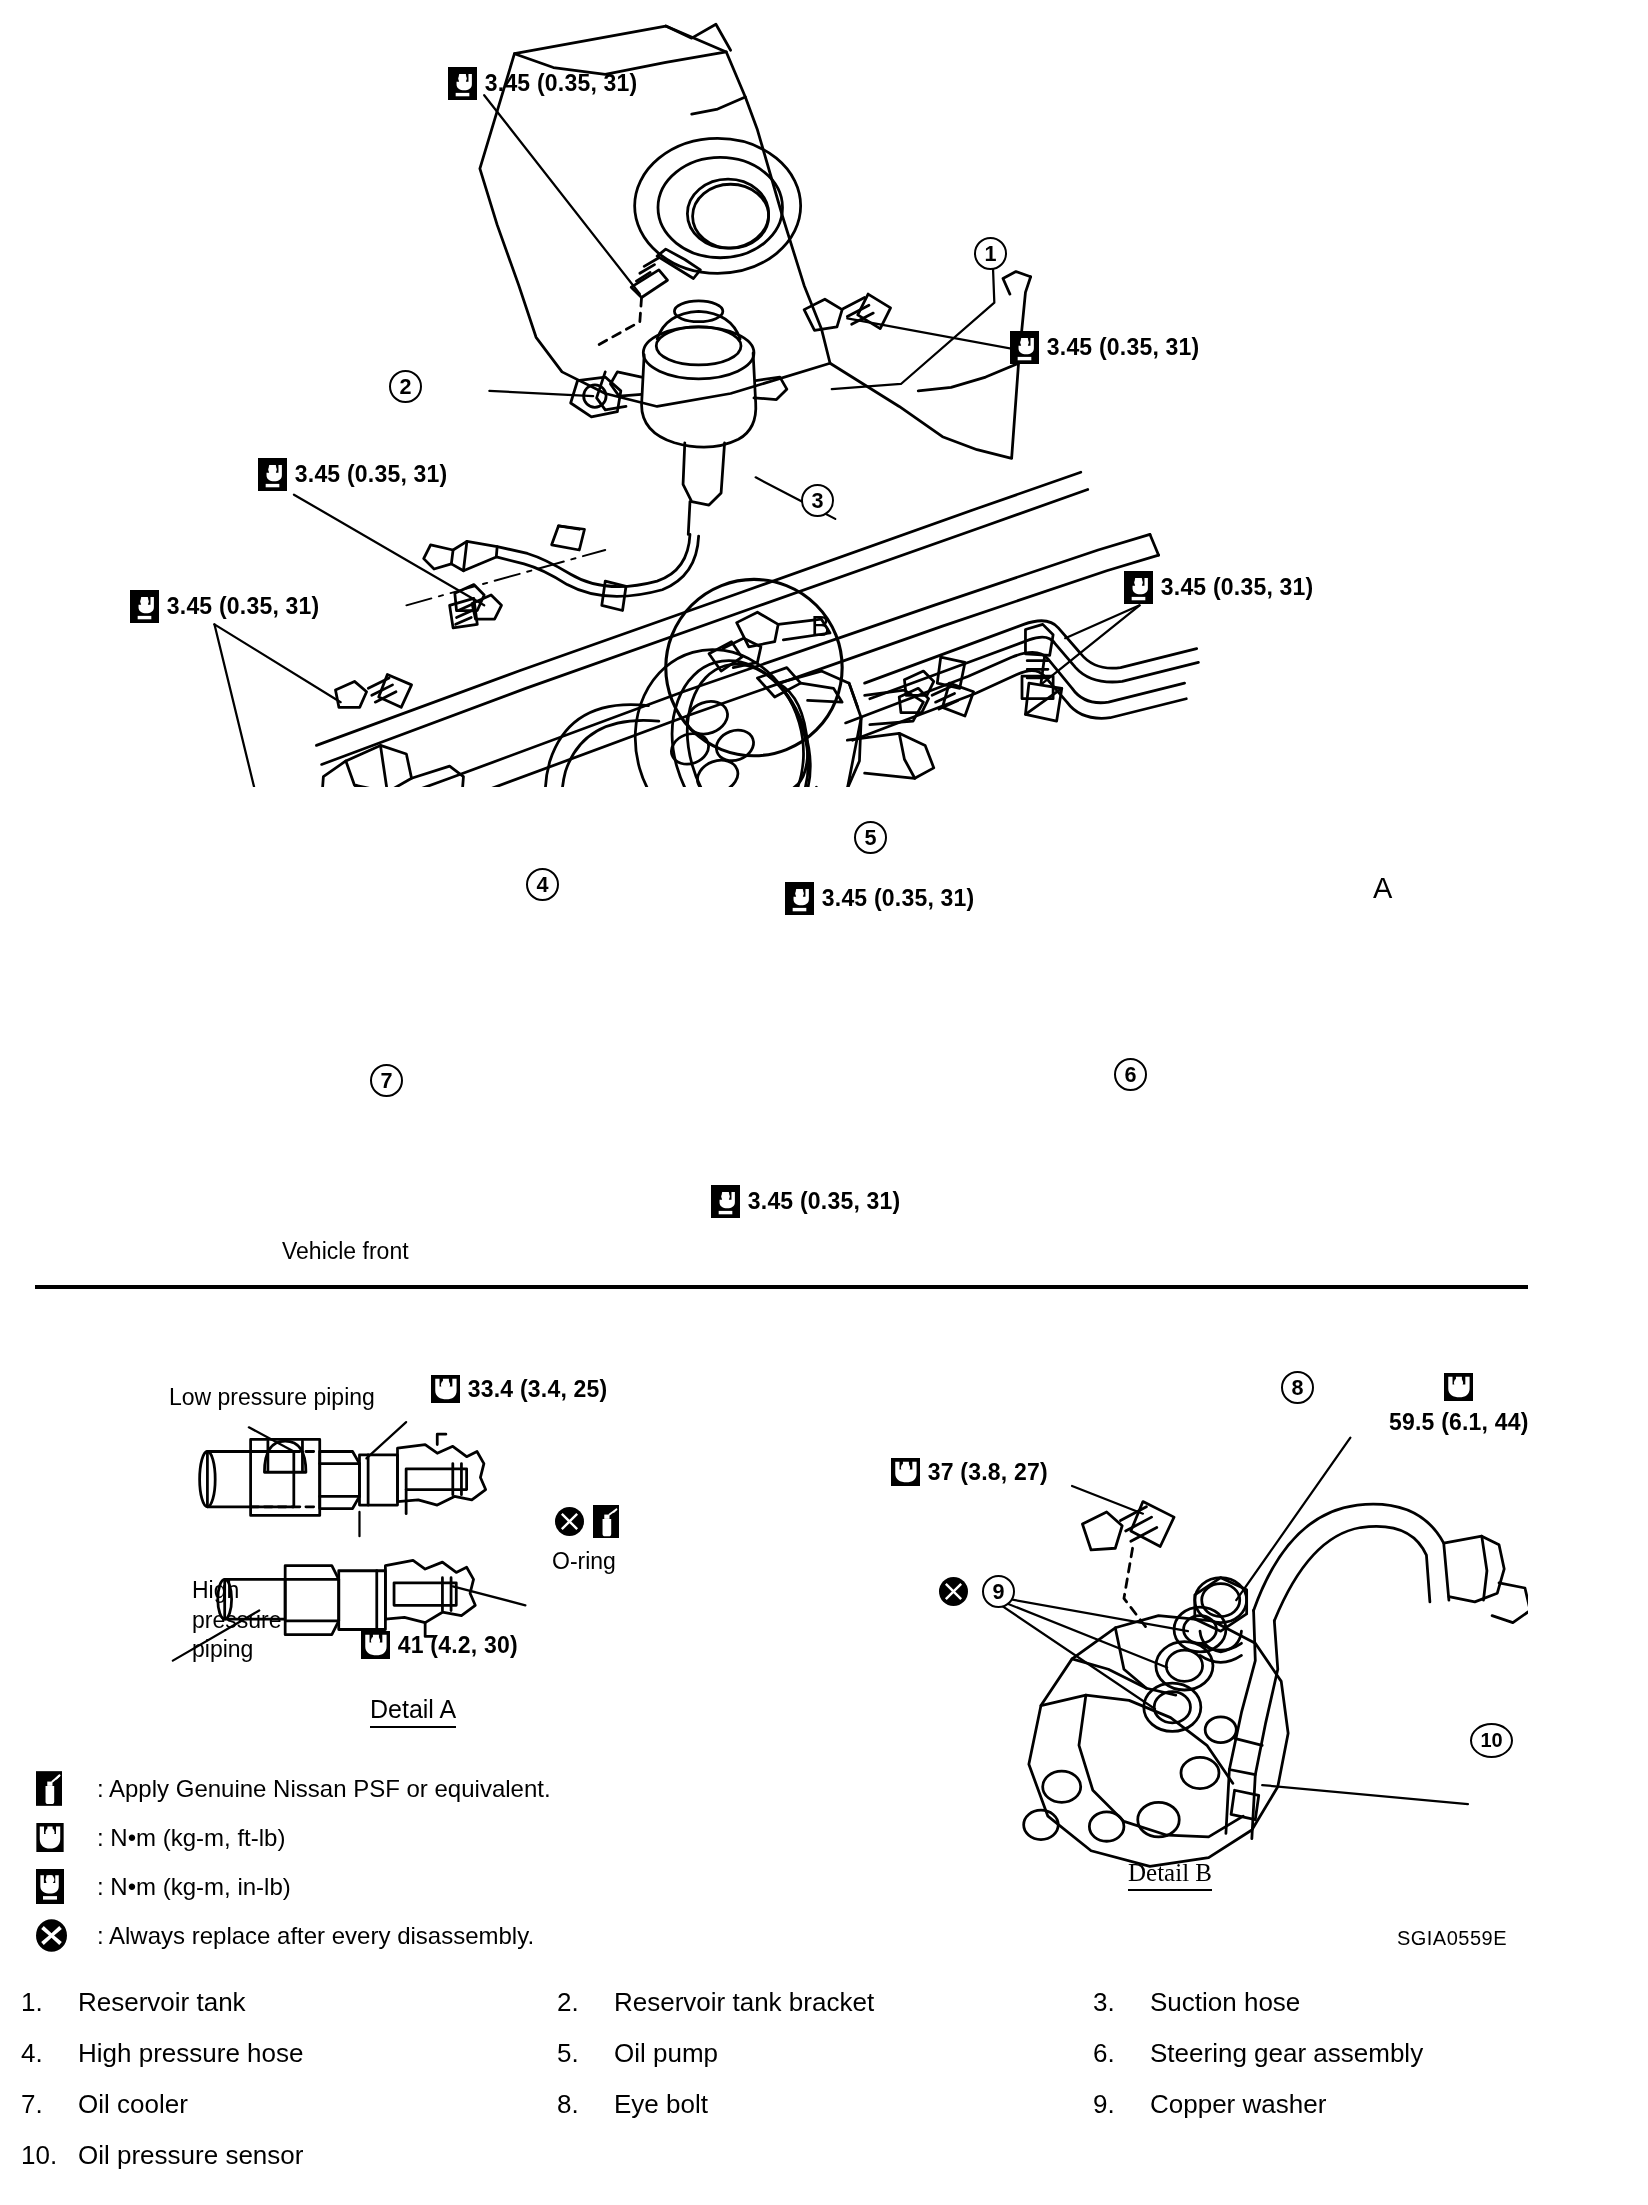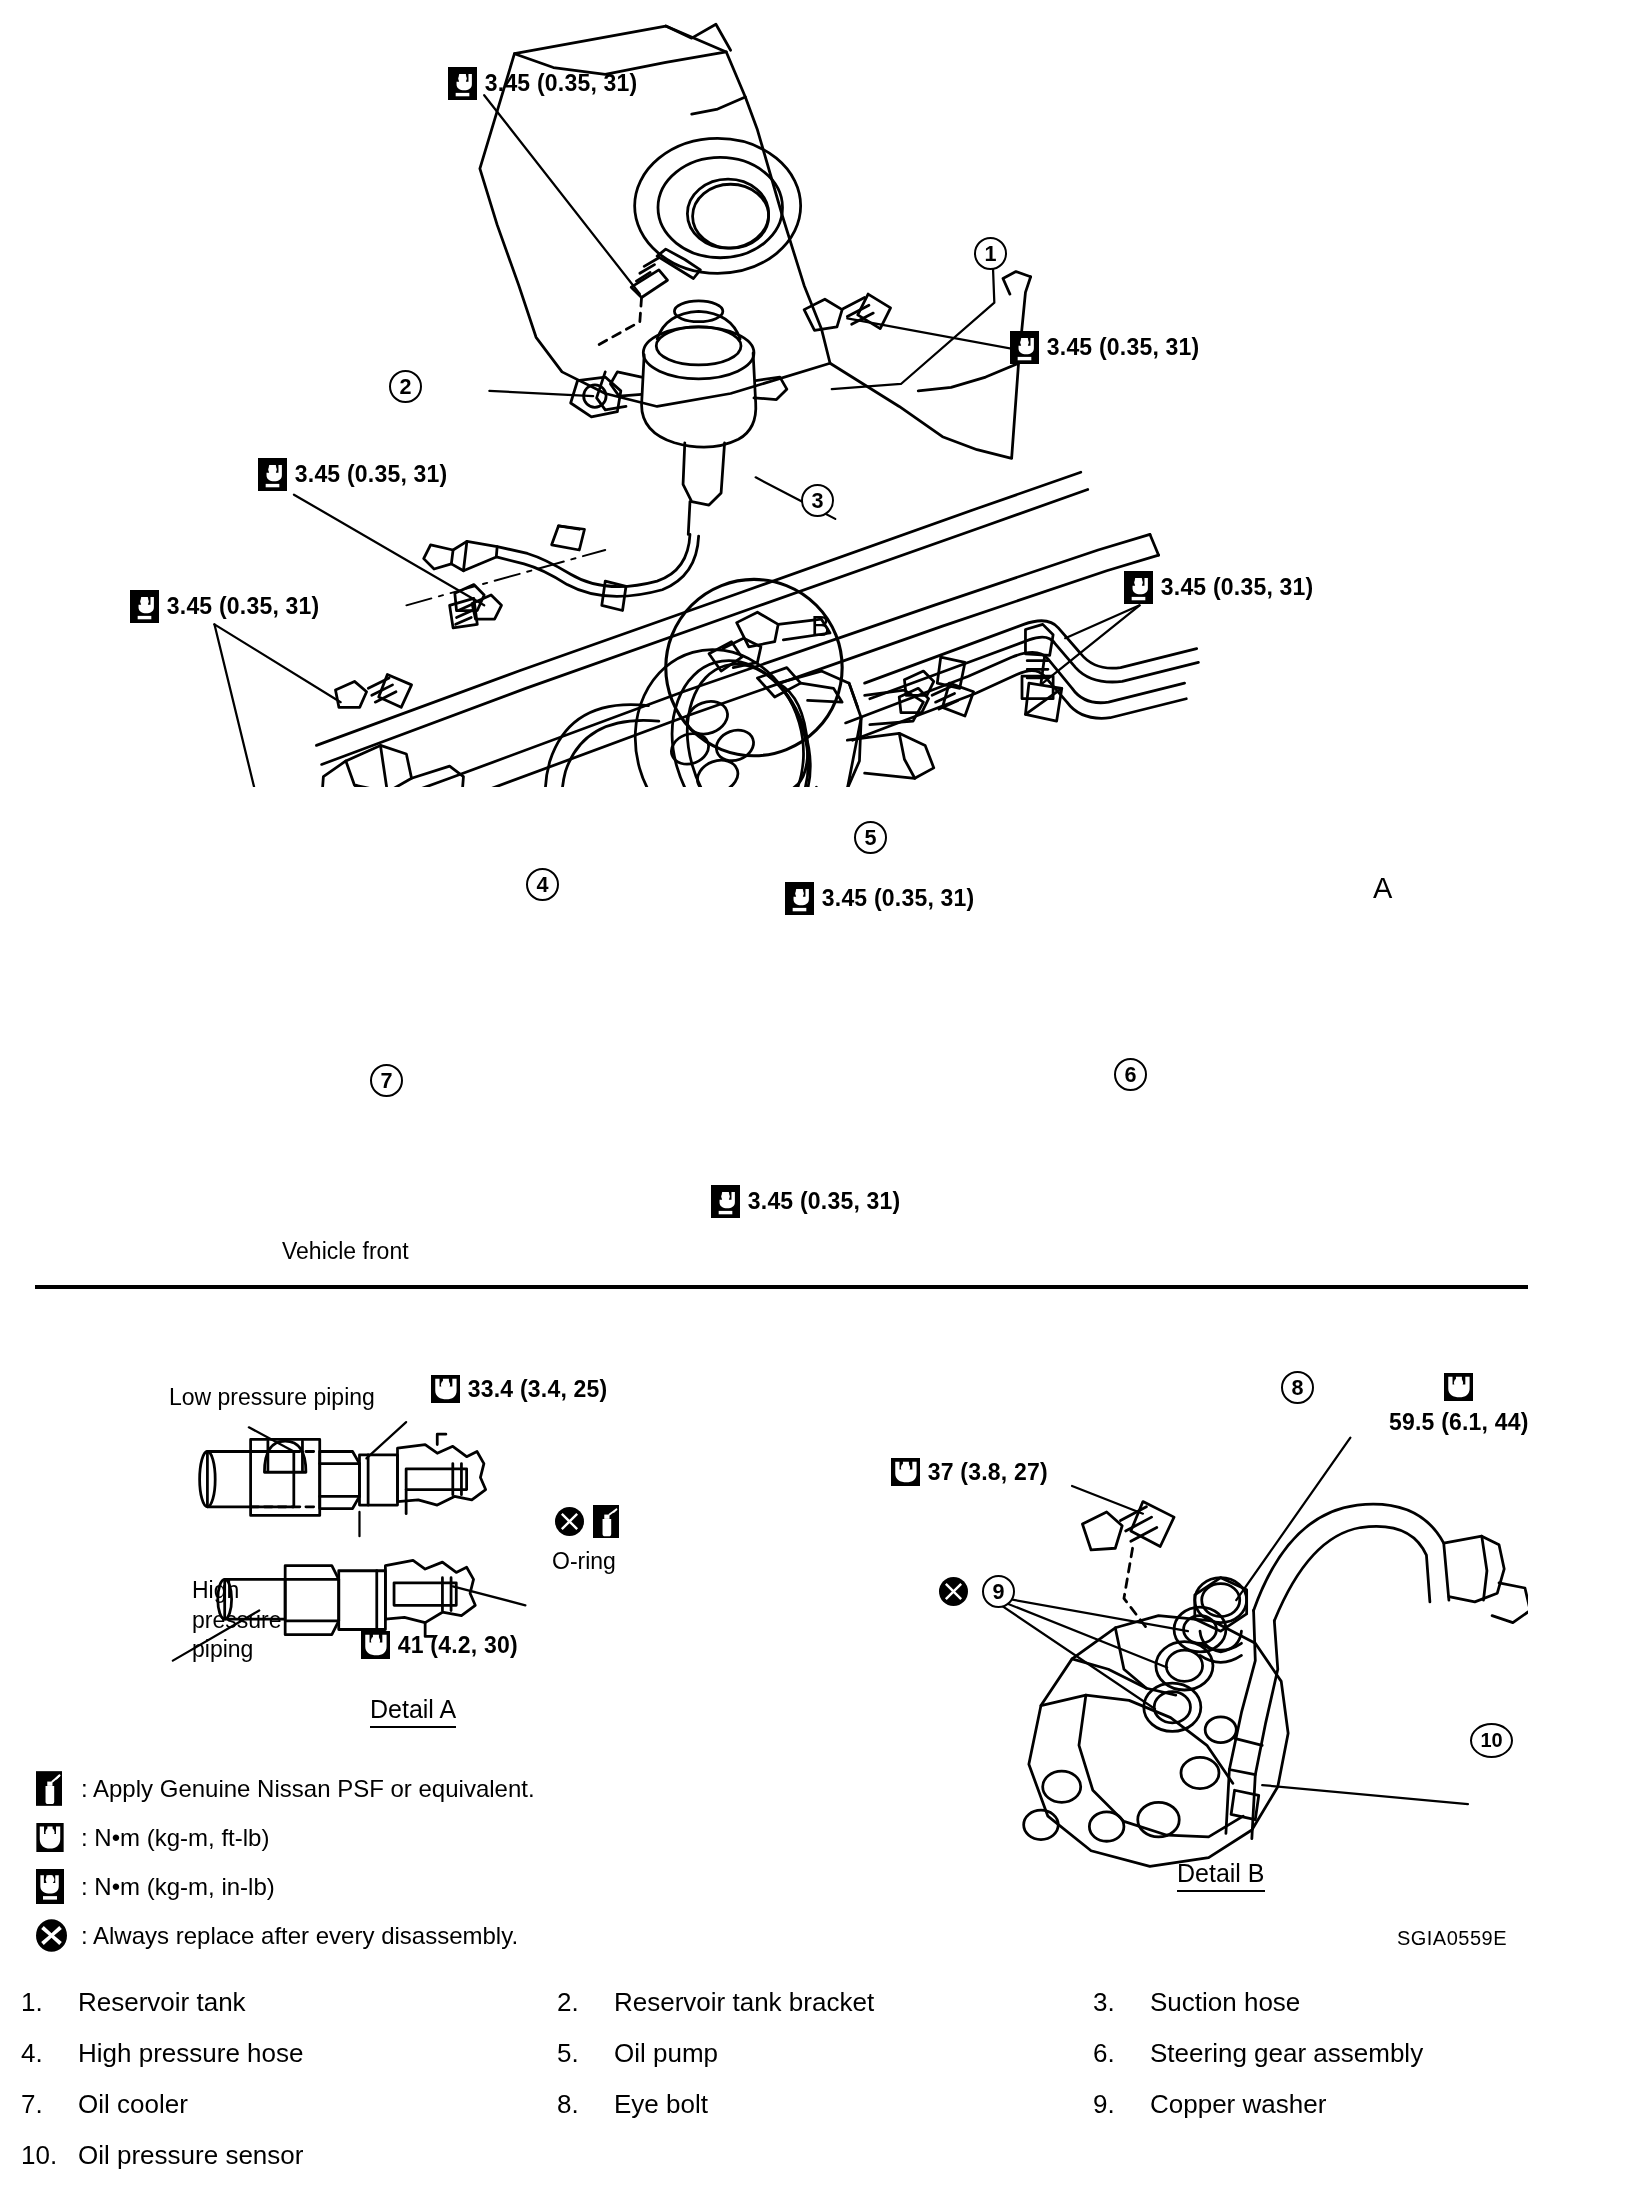--- a/index.html
+++ b/index.html
@@ -32,21 +32,21 @@
 
   
   .detailCap{position:absolute;font-size:25px;padding-bottom:2px;
              border-bottom:2.9px solid #000;}
 
   
   .rule{position:absolute;background:#000;}
 
   
   #legend{position:absolute;left:36px;top:1764px;}
-  .legRow{display:flex;align-items:center;height:49px;}
+  .legRow{display:flex;align-items:center;height:49px;gap:16px;}
   .legRow .legIcoWrap{width:45px;display:flex;align-items:center;}
   .legRow .legTxt{font-size:24px;white-space:nowrap;}
 
   
   #parts{position:absolute;left:21px;top:1987px;width:1608px;}
   .pRow{display:flex;height:51px;align-items:flex-start;}
   .pCell{display:flex;align-items:baseline;}
   .pCell .num{width:57px;font-size:26px;}
   .pCell .nm{font-size:26px;white-space:nowrap;}
   .pc1{width:536px;}
@@ -621,21 +621,21 @@
       <svg width="29" height="29" viewBox="0 0 34 34">
           <circle cx="17" cy="17" r="17" fill="#000"></circle>
         <path d="M9 7l8 8 8-8 2 2-8 8 8 8-2 2-8-8-8 8-2-2 8-8-8-8z" fill="#fff"></path>
         </svg>
     </span>
   </div>
   <div class="circ" style="left:982px;top:1575px;">9</div>
 
   <div class="circ wide" style="left:1470px;top:1716px;">10</div>
 
-  <div class="detailCap" style="left:1177px;top:1859px;">Detail B</div>
+  <div class="detailCap" style="left:1128px;top:1859px;font-family:Liberation Serif, serif;">Detail B</div>
 
   <div id="legend">
     <div class="legRow">
       <span class="legIcoWrap">
         <svg width="26" height="35" viewBox="0 0 30 40">
             <rect width="30" height="40" fill="#000"></rect>
           <g fill="#fff">
               <path d="M11 17h10v18a3 3 0 01-3 3h-4a3 3 0 01-3-3V17z"></path>
           <path d="M13 17v-5h6v5z"></path>
             </g>

